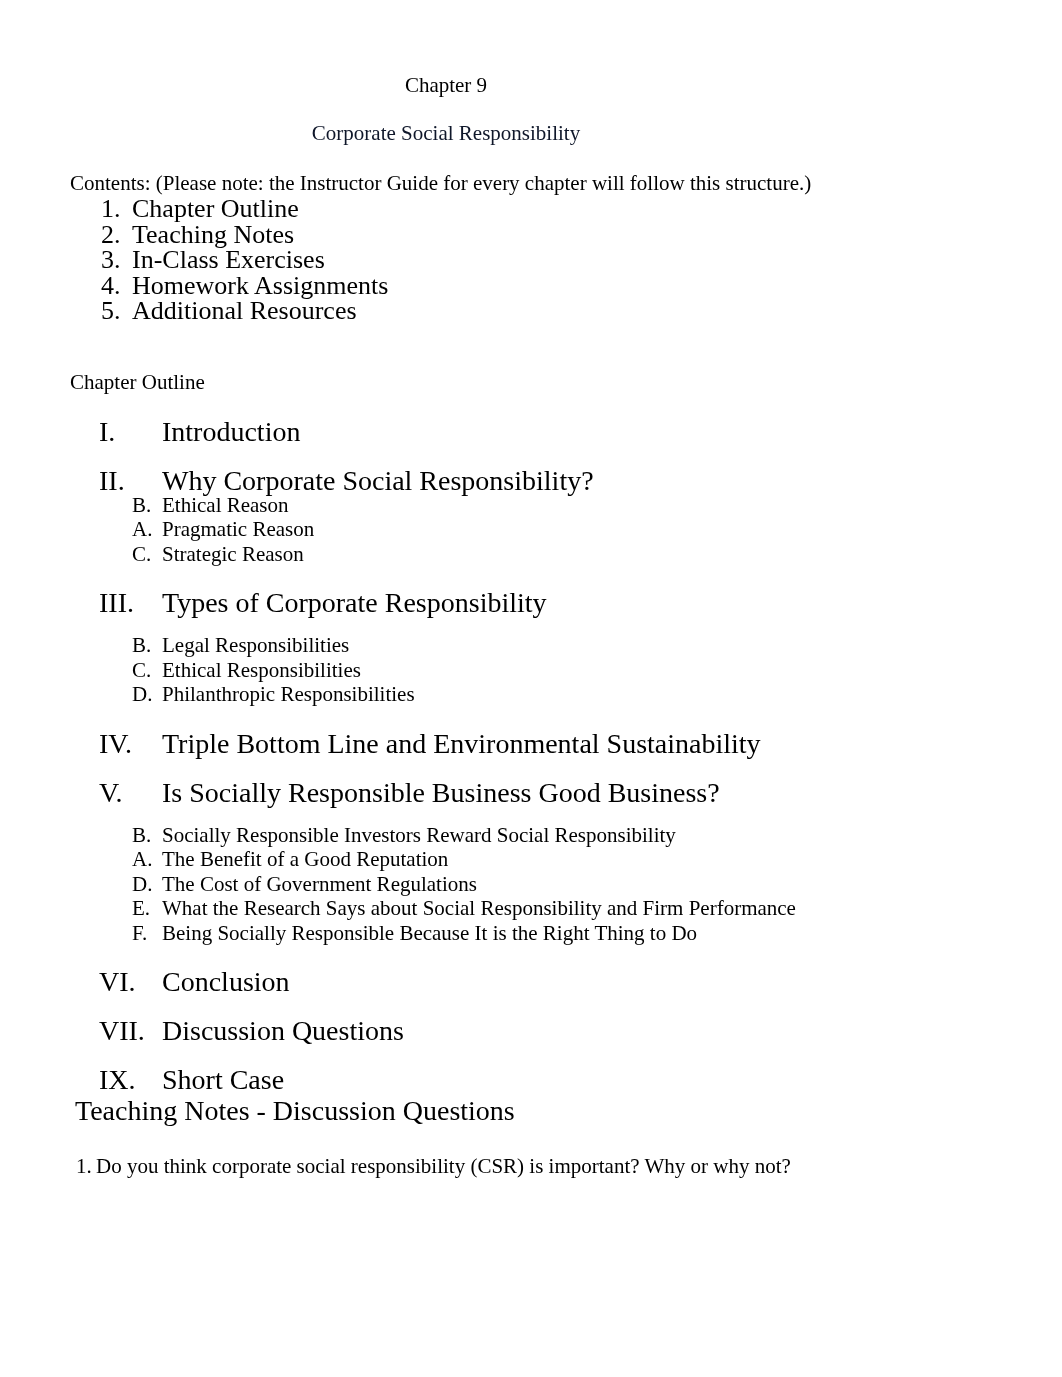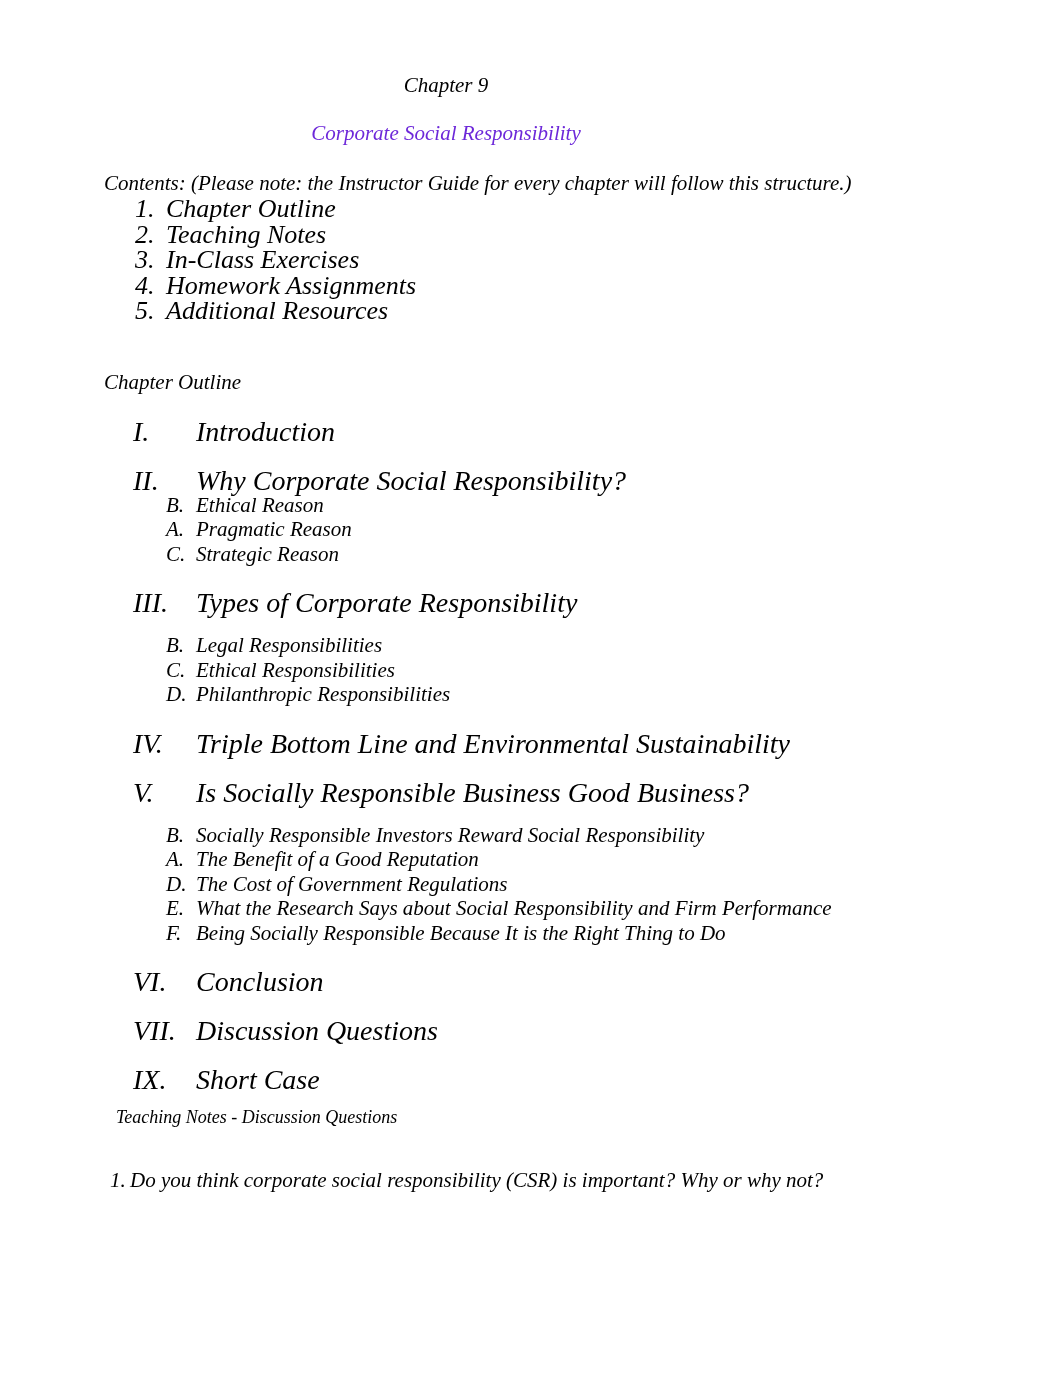--- a/index.html
+++ b/index.html
@@ -12,45 +12,44 @@
     font-family: "Liberation Serif", "DejaVu Serif", serif;
     color: #000000;
   }
   .page {
     position: relative;
     width: 892px;
     height: 1377px;
     background: #ffffff;
     overflow: hidden;
     box-sizing: border-box;
-    font-style: italic;
   }
 
   
   .doc-title {
     text-align: center;
     font-size: 21px;
     line-height: 26px;
     margin: 0;
     padding-top: 72px;
     font-weight: normal;
   }
   .doc-subtitle {
     text-align: center;
     font-size: 21px;
     line-height: 26px;
     margin: 0;
     padding-top: 22px;
     font-weight: normal;
-    color: #6d28d9;
+    color: #0f172a;
   }
 
   
   .body-wrap {
-    padding-left: 104px;
+    padding-left: 70px;
     padding-right: 30px;
   }
   .contents-line {
     font-size: 21px;
     line-height: 25px;
     margin: 0;
     padding-top: 25px;
     white-space: nowrap;
   }
 
@@ -114,23 +113,23 @@
     display: block;
     white-space: nowrap;
   }
   .ltr {
     display: inline-block;
     width: 30px;
     margin-left: 62px;
   }
 
   .plain-line {
-    font-size: 18px;
-    line-height: 25px;
-    margin: 12px;
+    font-size: 28px;
+    line-height: 25px;
+    margin: 5px;
     white-space: nowrap;
   }
   .teaching-notes {
     padding-top: 1px;
   }
   .question-line {
     font-size: 21px;
     line-height: 25px;
     margin: 0;
     padding-top: 26px;

